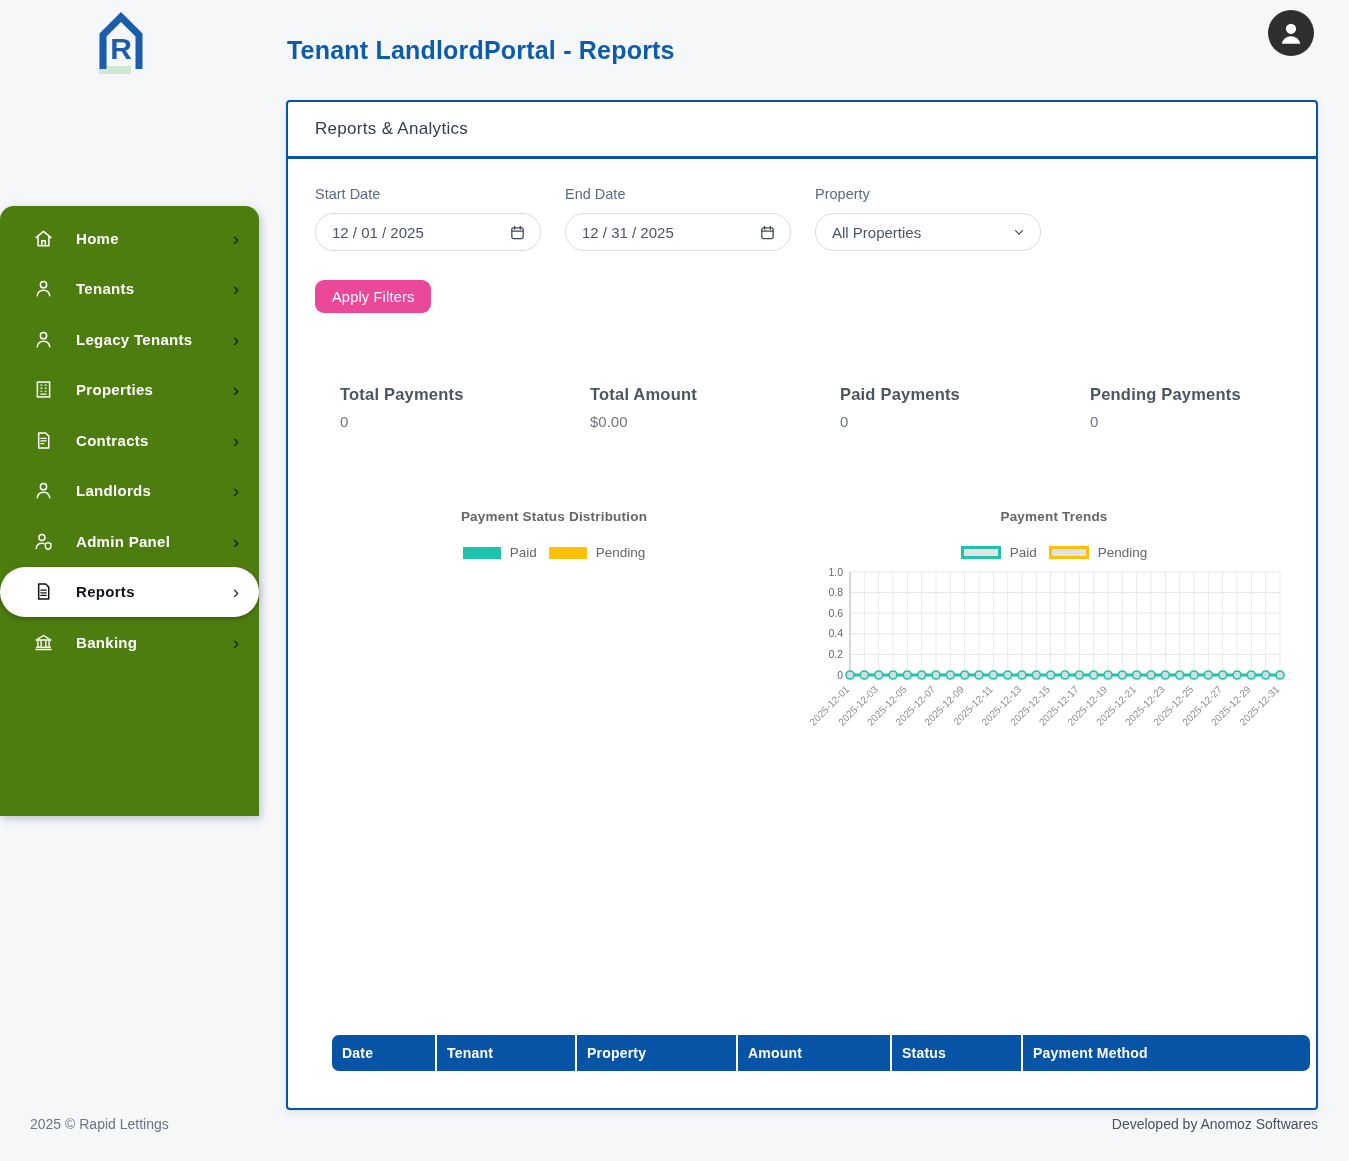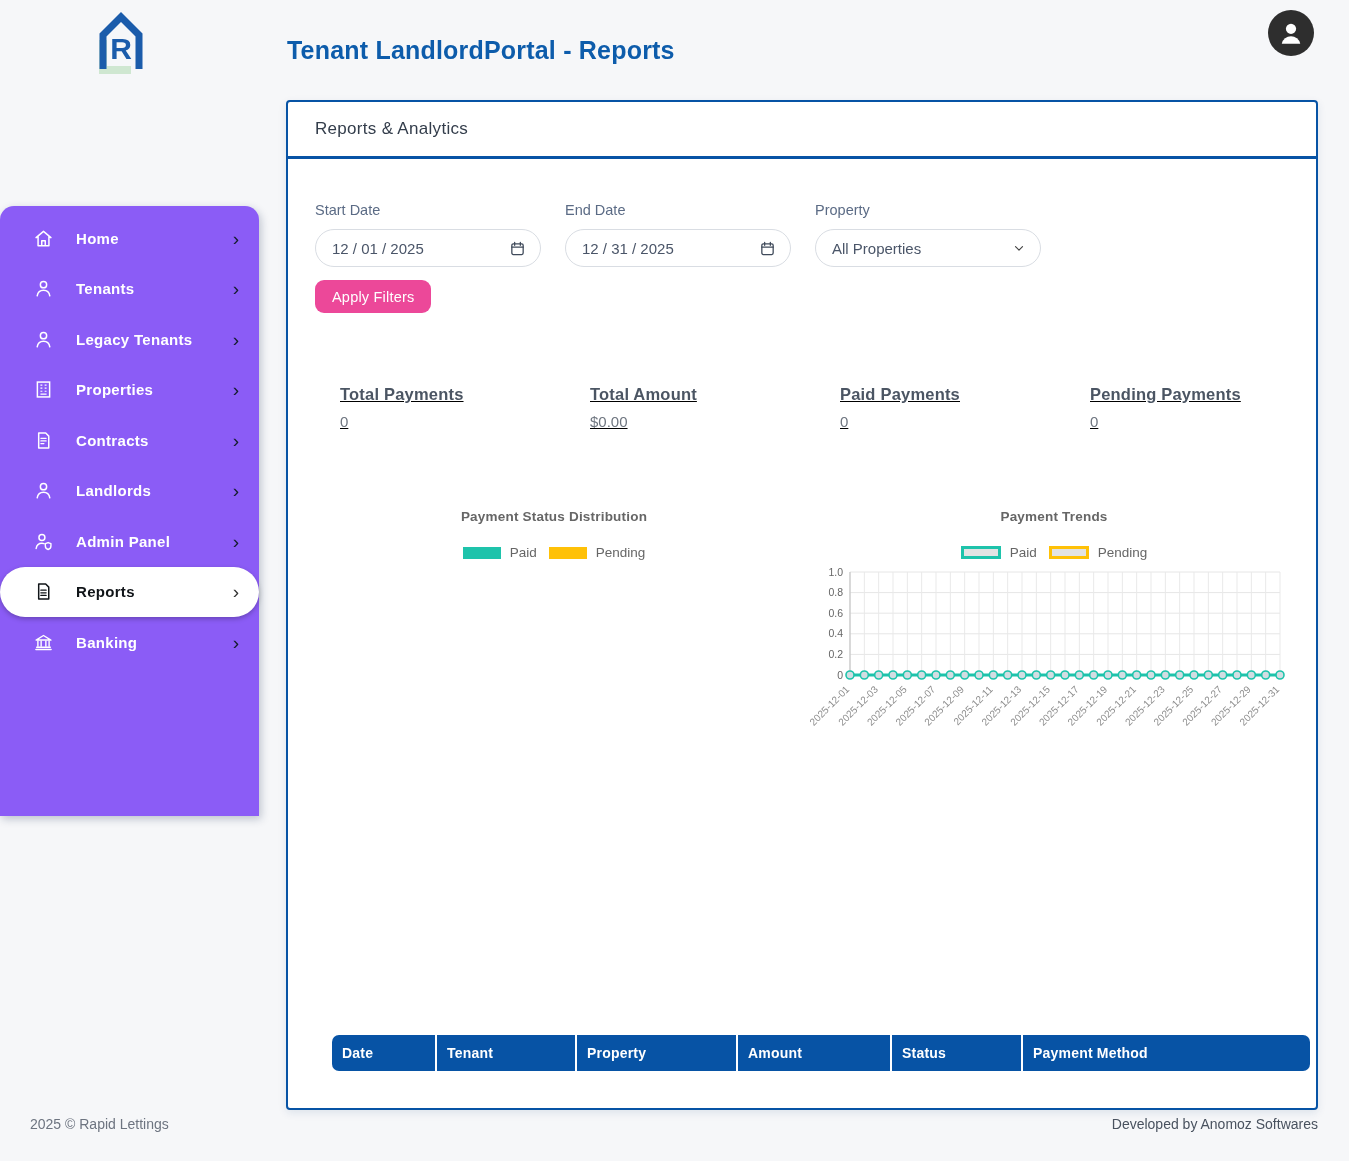--- a/index.html
+++ b/index.html
@@ -18,21 +18,21 @@
   }
   .avatar {
     position:absolute; left:1268px; top:10px; width:46px; height:46px;
     border-radius:50%; background:#2e2e2e; display:flex; align-items:center; justify-content:center;
     cursor:pointer;
   }
   .avatar svg { width:30px; height:30px; }
   
   .sidebar {
     position:absolute; left:0; top:206px; width:259px; height:610px;
-    background:#8b5cf6; border-radius:14px 14px 0 0;
+    background:#4d7c0f; border-radius:14px 14px 0 0;
     box-shadow:2px 3px 8px rgba(20,40,80,.25);
     padding-top:7px;
   }
   .nav-item {
     height:50.5px; display:flex; align-items:center;
     padding:0 20px 0 33px; color:#ffffff; cursor:pointer; position:relative;
   }
   .nav-item .nav-icon { width:21px; height:21px; flex:0 0 21px; }
   .nav-item .nav-icon svg { width:21px; height:21px; display:block; }
   .nav-item .nav-label { margin-left:22px; font-size:15px; font-weight:600; letter-spacing:.3px; }
@@ -47,41 +47,41 @@
     position:absolute; left:286px; top:100px; width:1032px; height:1010px;
     background:#ffffff; border:2px solid #0753a5; border-radius:4px;
     box-shadow:0 3px 8px rgba(13,60,120,.10);
   }
   .card-header {
     height:57px; border-bottom:3px solid #0753a5;
     display:flex; align-items:center; padding-left:27px;
   }
   .card-header h2 { font-size:17px; font-weight:500; color:#333d4b; letter-spacing:.3px; }
   
-  .filters { position:absolute; left:27px; top:84px; display:flex; gap:24px;margin-top:16px; }
+  .filters { position:absolute; left:27px; top:84px; display:flex; gap:24px; }
   .field { width:226px; }
   .field-label { font-size:14.5px; color:#5b6b85; margin-bottom:11px; }
   .pill {
     height:38px; border:1px solid #d9dde3; border-radius:19px; background:#fff;
     display:flex; align-items:center; justify-content:space-between;
     padding:0 14px 0 16px; color:#4a5568; font-size:15px; cursor:pointer;
   }
   .pill .picon { width:17px; height:17px; color:#3f4a5a; }
   .pill .picon svg { width:17px; height:17px; display:block; }
   .pill .sicon { width:14px; height:14px; color:#444; }
   .pill .sicon svg { width:14px; height:14px; display:block; }
   .apply-btn {
     position:absolute; left:27px; top:178px; height:33px; padding:0 17px;
     background:#ec4899; color:#fff; border:none; border-radius:9px;
     font-size:14.5px; font-family:inherit; display:flex; align-items:center; cursor:pointer;
     letter-spacing:.2px;
   }
   
   .stats { position:absolute; left:52px; top:283px; display:flex; }
-  .stat { width:250px;text-decoration:underline; }
+  .stat { width:250px; }
   .stat-label { font-size:16.5px; font-weight:600; color:#4b5563; letter-spacing:.2px; }
   .stat-value { font-size:15px; color:#6f7680; margin-top:9px; }
   
   .chart-block { position:absolute; text-align:center; }
   .chart-dist { left:16px; top:407px; width:500px; }
   .chart-trends-head { left:520px; top:407px; width:492px; }
   .chart-title { font-size:13.5px; font-weight:700; color:#666; letter-spacing:.2px;text-align:center; }
   .legend { margin-top:21px; display:flex; justify-content:center; align-items:center; gap:12px; }
   .legend-item { display:flex; align-items:center; gap:9px; }
   .legend-item .sw-solid { width:38px; height:12px; display:inline-block; }

